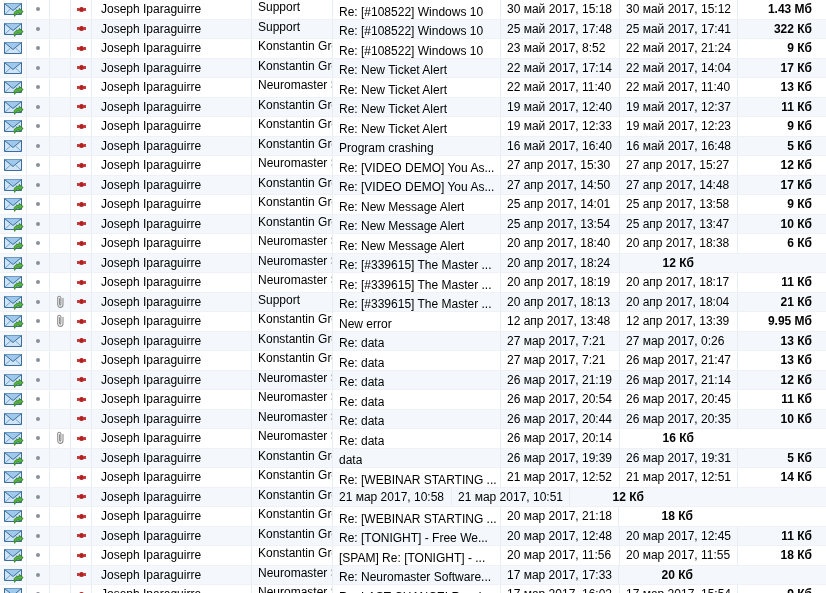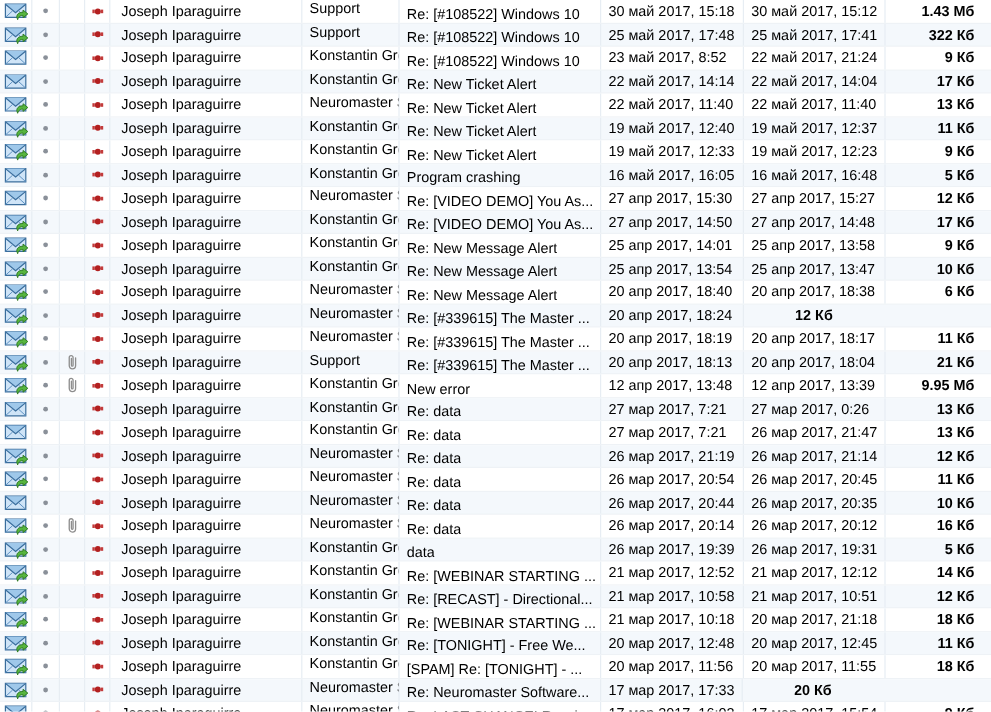--- a/index.html
+++ b/index.html
@@ -336,21 +336,21 @@
       <div class="c-from">
         <span class="cell-text">Joseph Iparaguirre</span>
       </div>
       <div class="c-to">
         <span class="cell-text">Konstantin Grek</span>
       </div>
       <div class="c-subject">
         <span class="cell-text">Re: New Ticket Alert</span>
       </div>
       <div class="c-date1">
-        <span class="cell-text">22 май 2017, 14:14</span>
+        <span class="cell-text">22 май 2017, 17:14</span>
       </div>
       <div class="c-date2">
         <span class="cell-text">22 май 2017, 14:04</span>
       </div>
       <div class="c-size">
         <span class="cell-text">17 Кб</span>
       </div>
     </div>
     <div class="row">
       <div class="c-icon">
@@ -489,21 +489,21 @@
       <div class="c-from">
         <span class="cell-text">Joseph Iparaguirre</span>
       </div>
       <div class="c-to">
         <span class="cell-text">Konstantin Grek</span>
       </div>
       <div class="c-subject">
         <span class="cell-text">Program crashing</span>
       </div>
       <div class="c-date1">
-        <span class="cell-text">16 май 2017, 16:05</span>
+        <span class="cell-text">16 май 2017, 16:40</span>
       </div>
       <div class="c-date2">
         <span class="cell-text">16 май 2017, 16:48</span>
       </div>
       <div class="c-size">
         <span class="cell-text">5 Кб</span>
       </div>
     </div>
     <div class="row">
       <div class="c-icon">
@@ -1079,23 +1079,20 @@
       </div>
       <div class="c-to">
         <span class="cell-text">Neuromaster Sof...</span>
       </div>
       <div class="c-subject">
         <span class="cell-text">Re: data</span>
       </div>
       <div class="c-date1">
         <span class="cell-text">26 мар 2017, 20:14</span>
       </div>
-      <div class="c-date2">
-        <span class="cell-text">26 мар 2017, 20:12</span>
-      </div>
       <div class="c-size">
         <span class="cell-text">16 Кб</span>
       </div>
     </div>
     <div class="row alt">
       <div class="c-icon">
         <span class="env-wrap">
           <svg width="20" height="16" viewBox="0 0 20 16" xmlns="http://www.w3.org/2000/svg">
             <path d="M1.5 2.5 H18.5 V13.5 H1.5 Z" fill="#cfe4f7" stroke="#3a6d9c" stroke-width="1"></path>
             <path d="M1.5 2.5 L10 9.5 L18.5 2.5" fill="#9fc8ea" stroke="#3a6d9c" stroke-width="1"></path>
@@ -1158,21 +1155,21 @@
       <div class="c-to">
         <span class="cell-text">Konstantin Grek</span>
       </div>
       <div class="c-subject">
         <span class="cell-text">Re: [WEBINAR STARTING ...</span>
       </div>
       <div class="c-date1">
         <span class="cell-text">21 мар 2017, 12:52</span>
       </div>
       <div class="c-date2">
-        <span class="cell-text">21 мар 2017, 12:12</span>
+        <span class="cell-text">21 мар 2017, 12:51</span>
       </div>
       <div class="c-size">
         <span class="cell-text">14 Кб</span>
       </div>
     </div>
     <div class="row alt">
       <div class="c-icon">
         <span class="env-wrap">
           <svg width="20" height="16" viewBox="0 0 20 16" xmlns="http://www.w3.org/2000/svg">
             <path d="M1.5 2.5 H18.5 V13.5 H1.5 Z" fill="#cfe4f7" stroke="#3a6d9c" stroke-width="1"></path>
@@ -1190,23 +1187,20 @@
       <div class="c-clip"></div>
       <div class="c-flag">
         <span class="red-flagdot"></span>
       </div>
       <div class="c-from">
         <span class="cell-text">Joseph Iparaguirre</span>
       </div>
       <div class="c-to">
         <span class="cell-text">Konstantin Grek</span>
       </div>
-      <div class="c-subject">
-        <span class="cell-text">Re: [RECAST] - Directional...</span>
-      </div>
       <div class="c-date1">
         <span class="cell-text">21 мар 2017, 10:58</span>
       </div>
       <div class="c-date2">
         <span class="cell-text">21 мар 2017, 10:51</span>
       </div>
       <div class="c-size">
         <span class="cell-text">12 Кб</span>
       </div>
     </div>
@@ -1231,23 +1225,20 @@
         <span class="red-flagdot"></span>
       </div>
       <div class="c-from">
         <span class="cell-text">Joseph Iparaguirre</span>
       </div>
       <div class="c-to">
         <span class="cell-text">Konstantin Grek</span>
       </div>
       <div class="c-subject">
         <span class="cell-text">Re: [WEBINAR STARTING ...</span>
-      </div>
-      <div class="c-date1">
-        <span class="cell-text">21 мар 2017, 10:18</span>
       </div>
       <div class="c-date2">
         <span class="cell-text">20 мар 2017, 21:18</span>
       </div>
       <div class="c-size">
         <span class="cell-text">18 Кб</span>
       </div>
     </div>
     <div class="row alt">
       <div class="c-icon">

